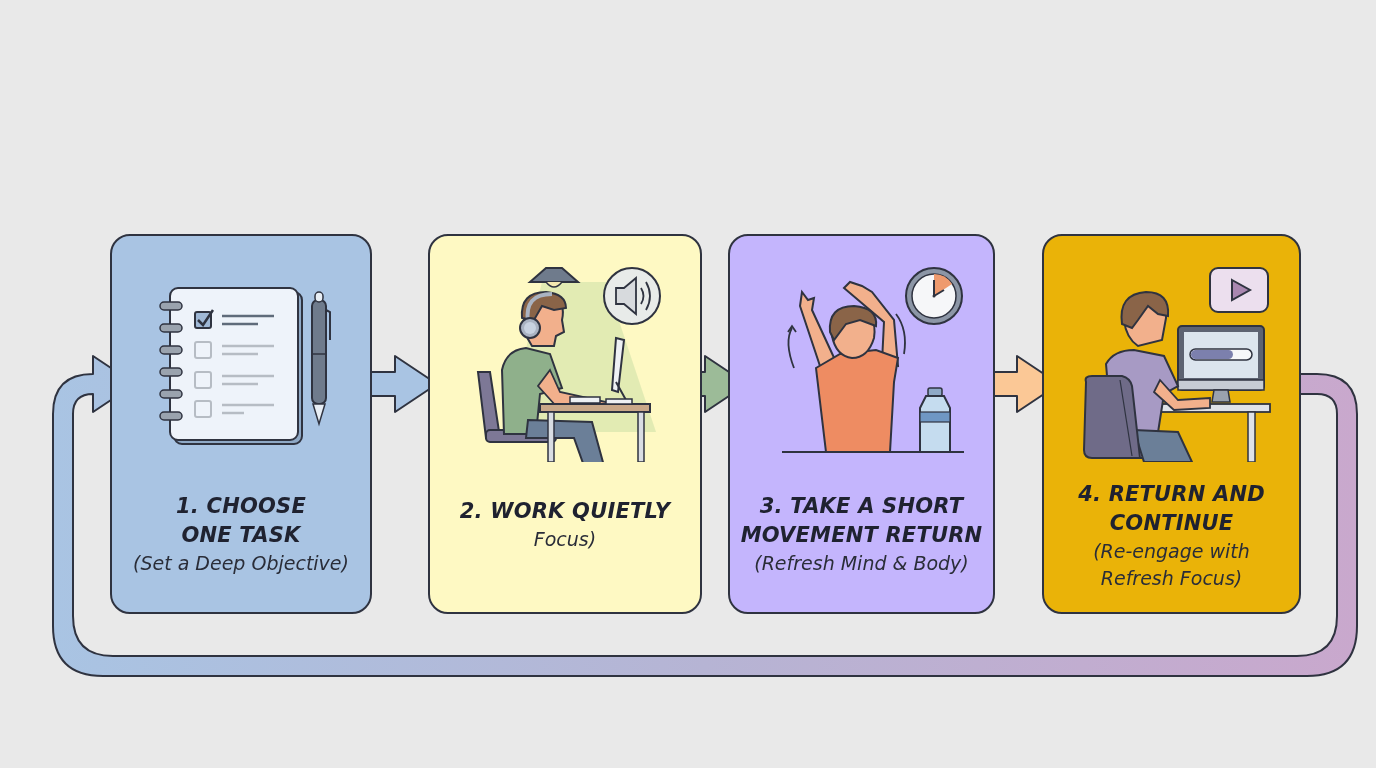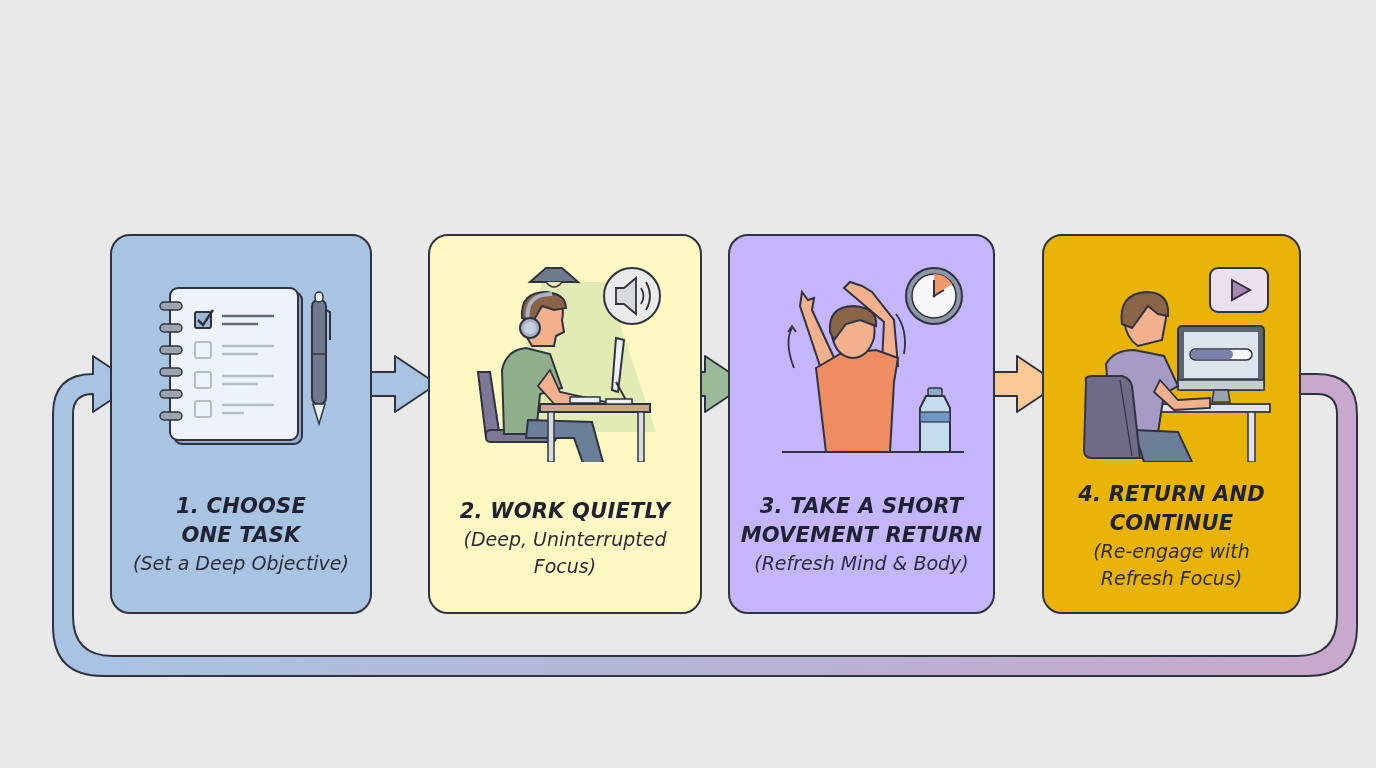--- a/index.html
+++ b/index.html
@@ -146,21 +146,20 @@
       <rect x="82" y="150" width="6" height="50" fill="#d9dde3" stroke="#2f3340" stroke-width="1.5"></rect>
       <rect x="172" y="150" width="6" height="50" fill="#d9dde3" stroke="#2f3340" stroke-width="1.5"></rect>
 
       <path d="M150 76 L158 78 L152 130 L146 128 Z" fill="#eef1f4" stroke="#2f3340" stroke-width="2"></path>
       <path d="M150 120 L160 138 L150 140" fill="none" stroke="#2f3340" stroke-width="2"></path>
       <rect x="140" y="137" width="26" height="5" fill="#eef1f4" stroke="#2f3340" stroke-width="1.5"></rect>
       <rect x="104" y="135" width="30" height="6" fill="#eef1f4" stroke="#2f3340" stroke-width="1.5"></rect>
     </svg>
     <div class="text" style="top:261px;">
       <div class="title">2. WORK QUIETLY</div>
-      <div class="sub">(Deep, Uninterrupted</div>
       <div class="sub">Focus)</div>
     </div>
   </div>
 
   <div class="card" style="left:711px; top:234px; width:267px; height:380px; background:#c4b5fd;">
     <svg class="illus" style="left:44px; top:26px;" width="200" height="200" viewBox="0 0 200 200">
       <g>
         <circle cx="160" cy="34" r="28" fill="#8c96a6" stroke="#2f3340" stroke-width="2"></circle>
         <circle cx="160" cy="34" r="22" fill="#f6f7f9" stroke="#2f3340" stroke-width="1.5"></circle>
         <path d="M160 34 L160 12 A22 22 0 0 1 178 22 Z" fill="#ee9a6e"></path>

